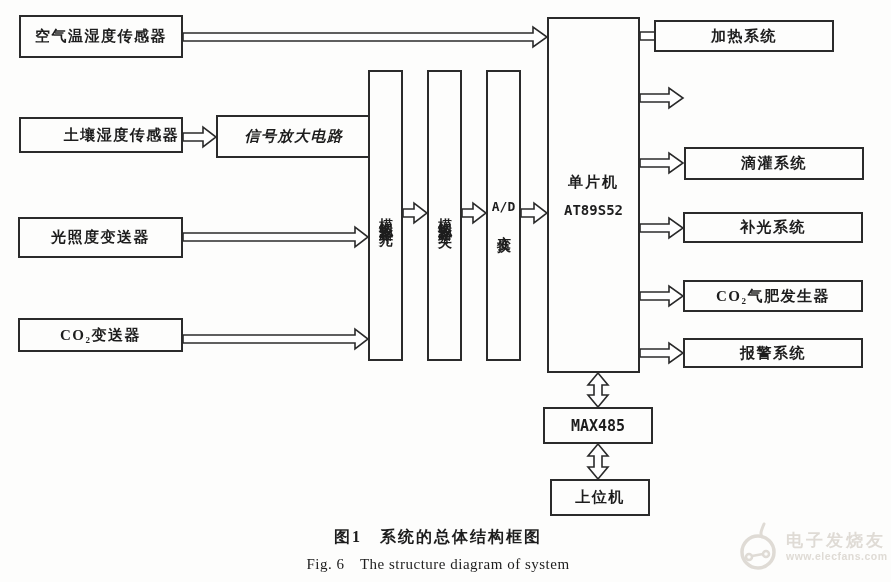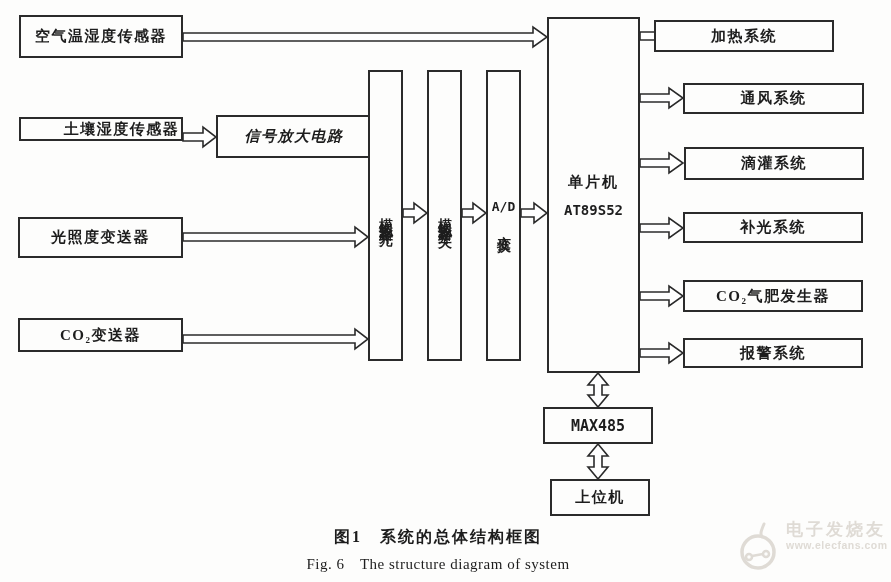--- a/index.html
+++ b/index.html
@@ -20,21 +20,21 @@
   .adc-bottom{writing-mode:vertical-rl;text-orientation:upright;font-size:14px;letter-spacing:4px;}
   .mcubox{flex-direction:column;gap:10px;}
   .mcu-name{font-size:15px;letter-spacing:2px;}
   .mcu-chip{font-size:14px;font-family:"DejaVu Sans Mono",monospace;}
   .mono{font-family:"DejaVu Sans Mono",monospace;font-size:15px;}
   #arrows{position:absolute;left:0;top:0;pointer-events:none;}
   #arrows path{fill:#fff;stroke:var(--line);stroke-width:1.6;}
   .caption{position:absolute;left:0;top:527px;width:876px;text-align:center;}
   .caption-zh{font-size:16px;font-weight:bold;letter-spacing:2px;margin:0 0 7px 0;}
   .caption-en{font-size:15px;margin:0;letter-spacing:0.5px;}
-  .watermark{position:absolute;left:737px;top:521px;display:flex;align-items:flex-start;gap:5px;
+  .watermark{position:absolute;left:737px;top:521px;display:flex;align-items:center;gap:5px;
              color:var(--wm);user-select:none;}
   .wm-text{display:flex;flex-direction:column;line-height:1.1;}
   .wm-brand{font-size:17px;font-weight:bold;letter-spacing:3px;font-family:"Liberation Sans",sans-serif;}
   .wm-site{font-size:10.5px;font-weight:bold;font-family:"Liberation Sans",sans-serif;letter-spacing:0.5px;}
 </style>
 </head>
 <body>
 
 <div id="page">
 
@@ -51,40 +51,39 @@
     <path d="M640,94 H669 V88 L683,98 L669,108 V102 H640 Z"></path>
     <path d="M640,159 H669 V153 L683,163 L669,173 V167 H640 Z"></path>
     <path d="M640,224 H669 V218 L683,228 L669,238 V232 H640 Z"></path>
     <path d="M640,292 H669 V286 L683,296 L669,306 V300 H640 Z"></path>
     <path d="M640,349 H669 V343 L683,353 L669,363 V357 H640 Z"></path>
     <path d="M598,373 L608,385 H602 V395 H608 L598,407 L588,395 H594 V385 H588 Z"></path>
     <path d="M598,444 L608,456 H602 V467 H608 L598,479 L588,467 H594 V456 H588 Z"></path>
   </svg>
 
   <div class="box h-label" style="left:19px;top:15px;width:164px;height:43px;">空气温湿度传感器</div>
-  <div class="box h-label" style="left:19px;top:117px;width:164px;height:24px;padding-left:41px;">土壤湿度传感器</div>
+  <div class="box h-label" style="left:19px;top:117px;width:164px;height:36px;padding-left:41px;">土壤湿度传感器</div>
   <div class="box h-label" style="left:18px;top:217px;width:165px;height:41px;">光照度变送器</div>
   <div class="box h-label" style="left:18px;top:318px;width:165px;height:34px;">CO₂变送器</div>
 
   <div class="box h-label" style="left:216px;top:115px;width:156px;height:43px;font-style:italic;">信号放大电路</div>
 
   <div class="box vbox" style="left:368px;top:70px;width:35px;height:291px;">模拟多路开光</div>
   <div class="box vbox" style="left:427px;top:70px;width:35px;height:291px;">模拟多路开关</div>
   <div class="box adcbox" style="left:486px;top:70px;width:35px;height:291px;">
     <span class="adc-top">A/D</span>
     <span class="adc-bottom">变换</span>
   </div>
 
   <div class="box mcubox" style="left:547px;top:17px;width:93px;height:356px;">
     <span class="mcu-name">单片机</span>
     <span class="mcu-chip">AT89S52</span>
   </div>
 
   <div class="box h-label" style="left:654px;top:20px;width:180px;height:32px;">加热系统</div>
-  <div class="box h-label" style="left:683px;top:83px;width:181px;height:31px;">通风系统</div>
   <div class="box h-label" style="left:684px;top:147px;width:180px;height:33px;">滴灌系统</div>
   <div class="box h-label" style="left:683px;top:212px;width:180px;height:31px;">补光系统</div>
   <div class="box h-label" style="left:683px;top:280px;width:180px;height:32px;">CO₂气肥发生器</div>
   <div class="box h-label" style="left:683px;top:338px;width:180px;height:30px;">报警系统</div>
 
   <div class="box mono" style="left:543px;top:407px;width:110px;height:37px;">MAX485</div>
   <div class="box h-label" style="left:550px;top:479px;width:100px;height:37px;">上位机</div>
 
   <div class="caption">
     <p class="caption-zh">图1　系统的总体结构框图</p>

